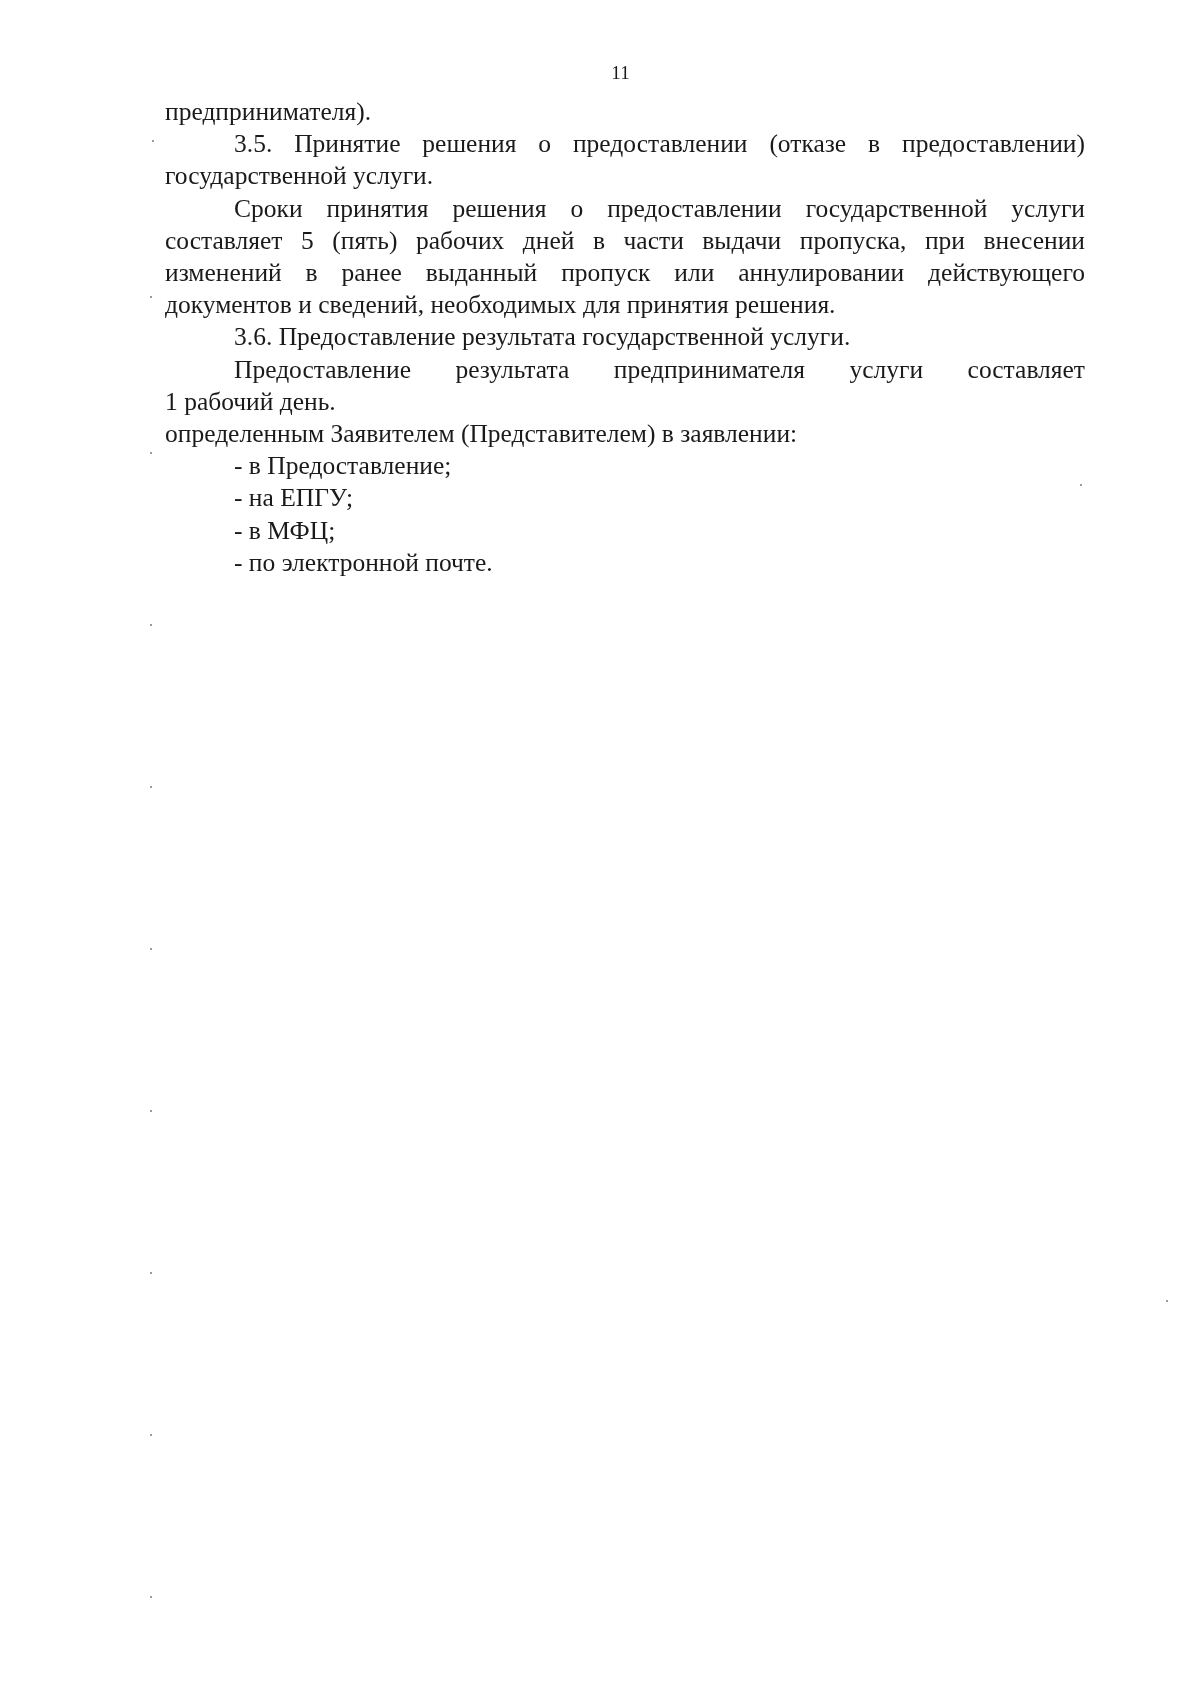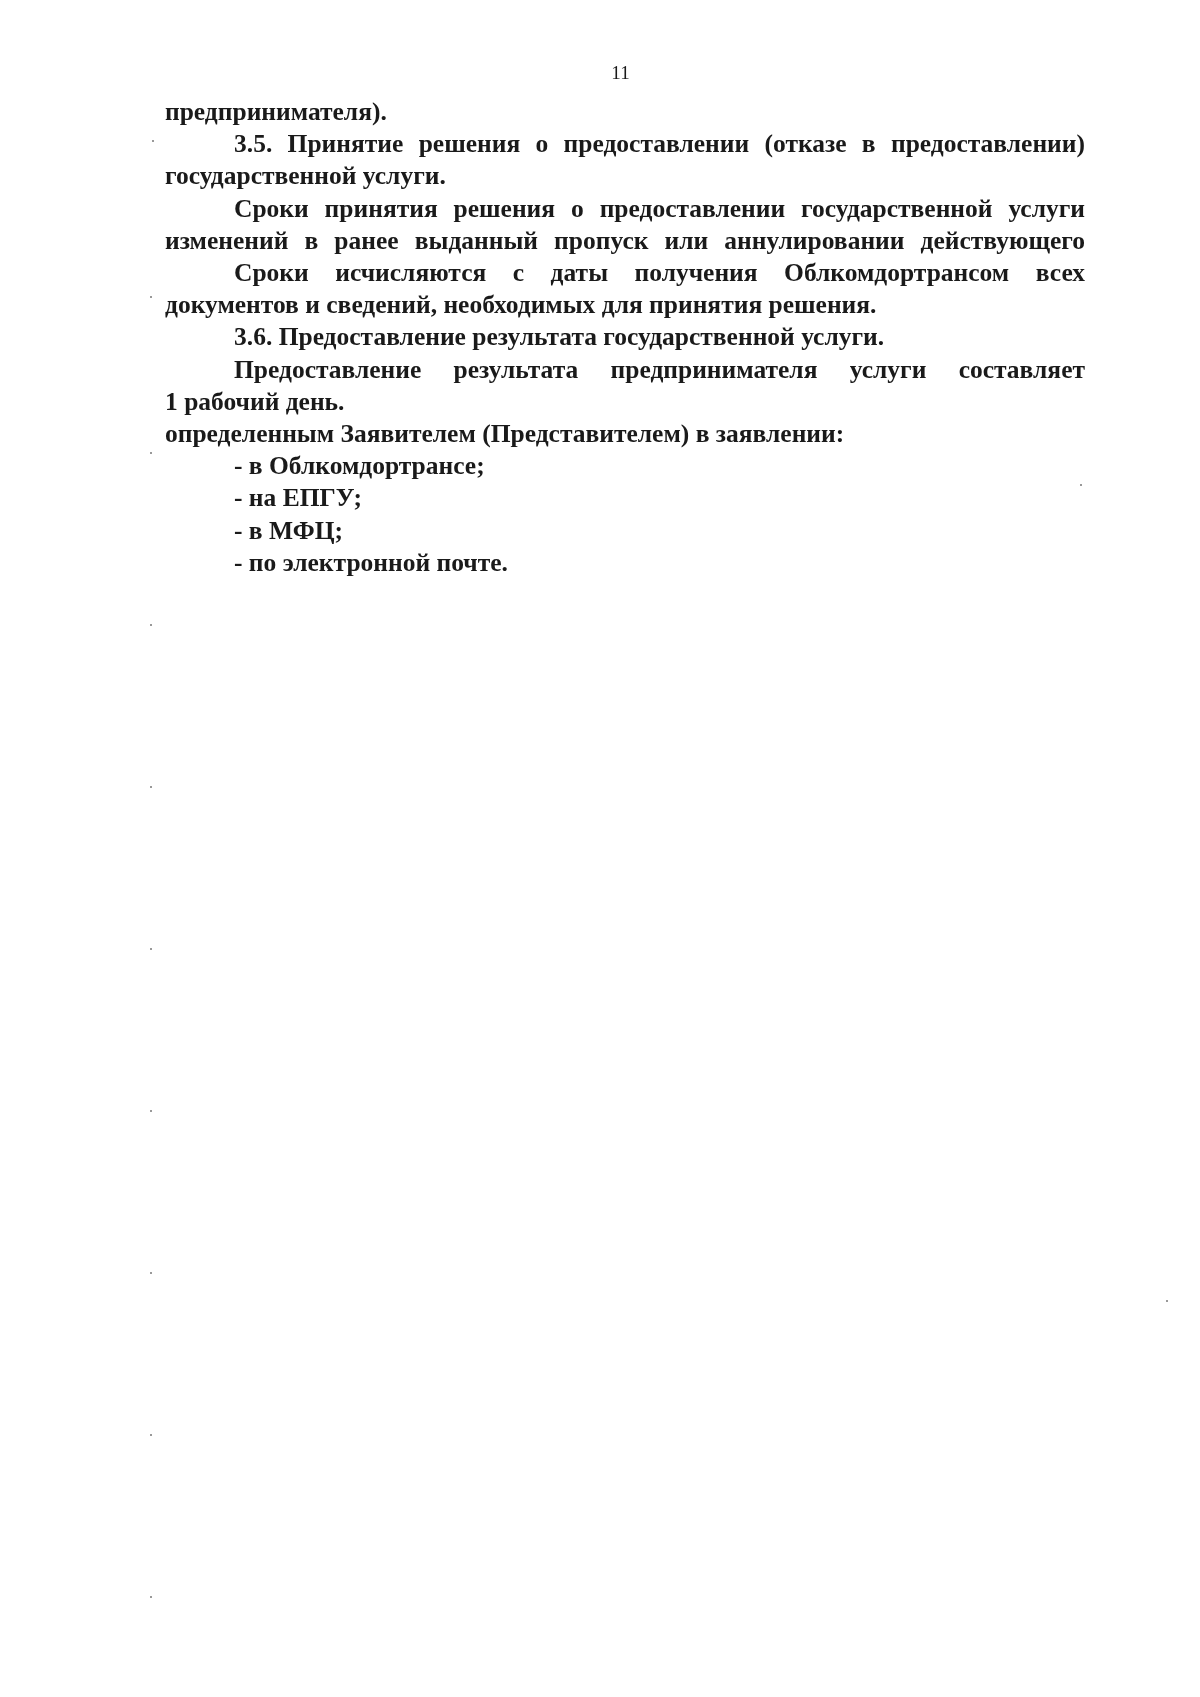--- a/index.html
+++ b/index.html
@@ -1,20 +1,20 @@
 <!DOCTYPE html>
 <html><head>
 <meta charset="utf-8">
 <style>
   html, body { margin: 0; padding: 0; background: #ffffff; }
   body { width: 1200px; height: 1697px; position: relative; overflow: hidden;
          font-family: "Liberation Serif", "DejaVu Serif", serif; color: #1a1a1a; }
   .page-number { position: absolute; top: 62px; left: 0; width: 1200px; text-align: center;
                  font-size: 19px; padding-left: 41px; box-sizing: border-box; }
-  .content { position: absolute; left: 165px; top: 96px; width: 920px; font-size: 25.5px; line-height: 32.2px; font-weight: bold; }
+  .content { position: absolute; left: 165px; top: 96px; width: 920px; font-size: 25.5px; line-height: 32.2px; }
   .p { margin: 0; text-align: justify; text-align-last: auto; }
   .indent { text-indent: 69px; }
   .just-last { text-align-last: justify; }
   .list-item { margin: 0; padding-left: 69px; }
   .dot { position: absolute; width: 2px; height: 2px; background: #777; border-radius: 1px; }
 </style>
 </head>
 <body>
 
 <div>
@@ -25,43 +25,43 @@
       <span>предпринимателя).</span>
     </p>
 
     <div>
       <div class="p indent just-last">3.5. Принятие решения о предоставлении (отказе в предоставлении)</div>
       <div class="p">государственной услуги.</div>
     </div>
 
     <div>
       <div class="p indent just-last">Сроки принятия решения о предоставлении  государственной услуги</div>
+      <div class="p just-last">составляет 5 (пять) рабочих дней в части выдачи пропуска, при внесении</div>
       <div class="p just-last">изменений в ранее выданный пропуск или аннулировании действующего</div>
     </div>
 
     <div>
-      <div class="p indent just-last">Сроки  исчисляются с даты получения Облкомдортрансом всех</div>
       <div class="p">документов и сведений, необходимых для принятия решения.</div>
     </div>
 
     <div>
       <div class="p indent">3.6. Предоставление результата государственной услуги.</div>
     </div>
 
     <div>
       <div class="p indent just-last">Предоставление результата предпринимателя услуги составляет</div>
       <div class="p">1 рабочий день.</div>
     </div>
 
     <div>
       <div class="p">определенным Заявителем (Представителем) в заявлении:</div>
     </div>
 
     <div>
-      <div class="list-item">- в Облкомдортрансе;</div>
+      <div class="list-item">- в Предоставление;</div>
       <div class="list-item">- на ЕПГУ;</div>
       <div class="list-item">- в МФЦ;</div>
       <div class="list-item">- по электронной почте.</div>
     </div>
   </div>
 
   <div>
     <span class="dot" style="left:152px;top:140px"></span>
     <span class="dot" style="left:150px;top:296px"></span>
     <span class="dot" style="left:150px;top:452px"></span>

